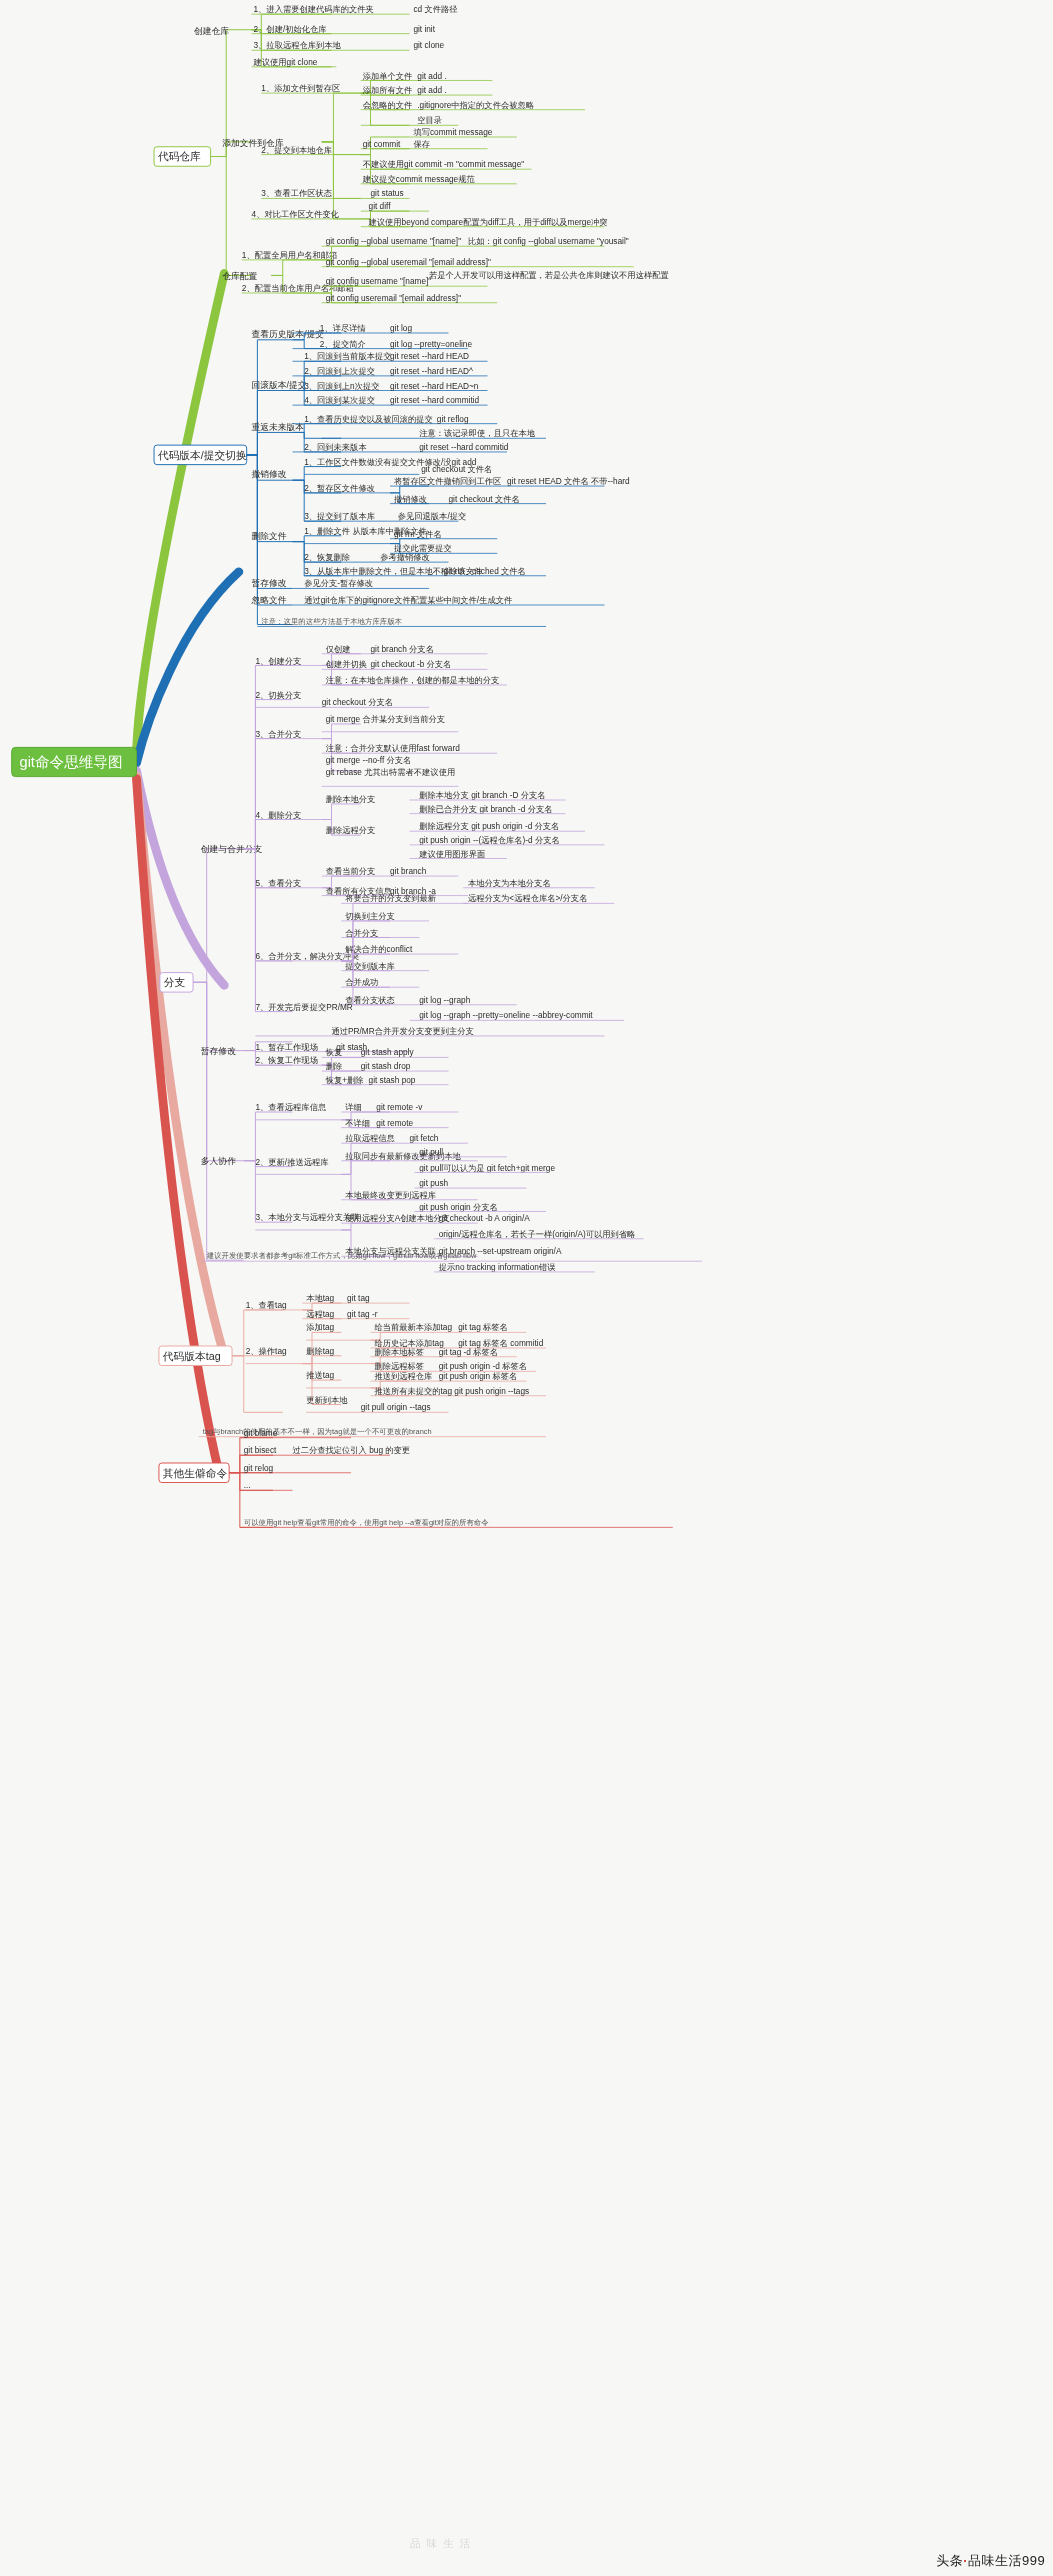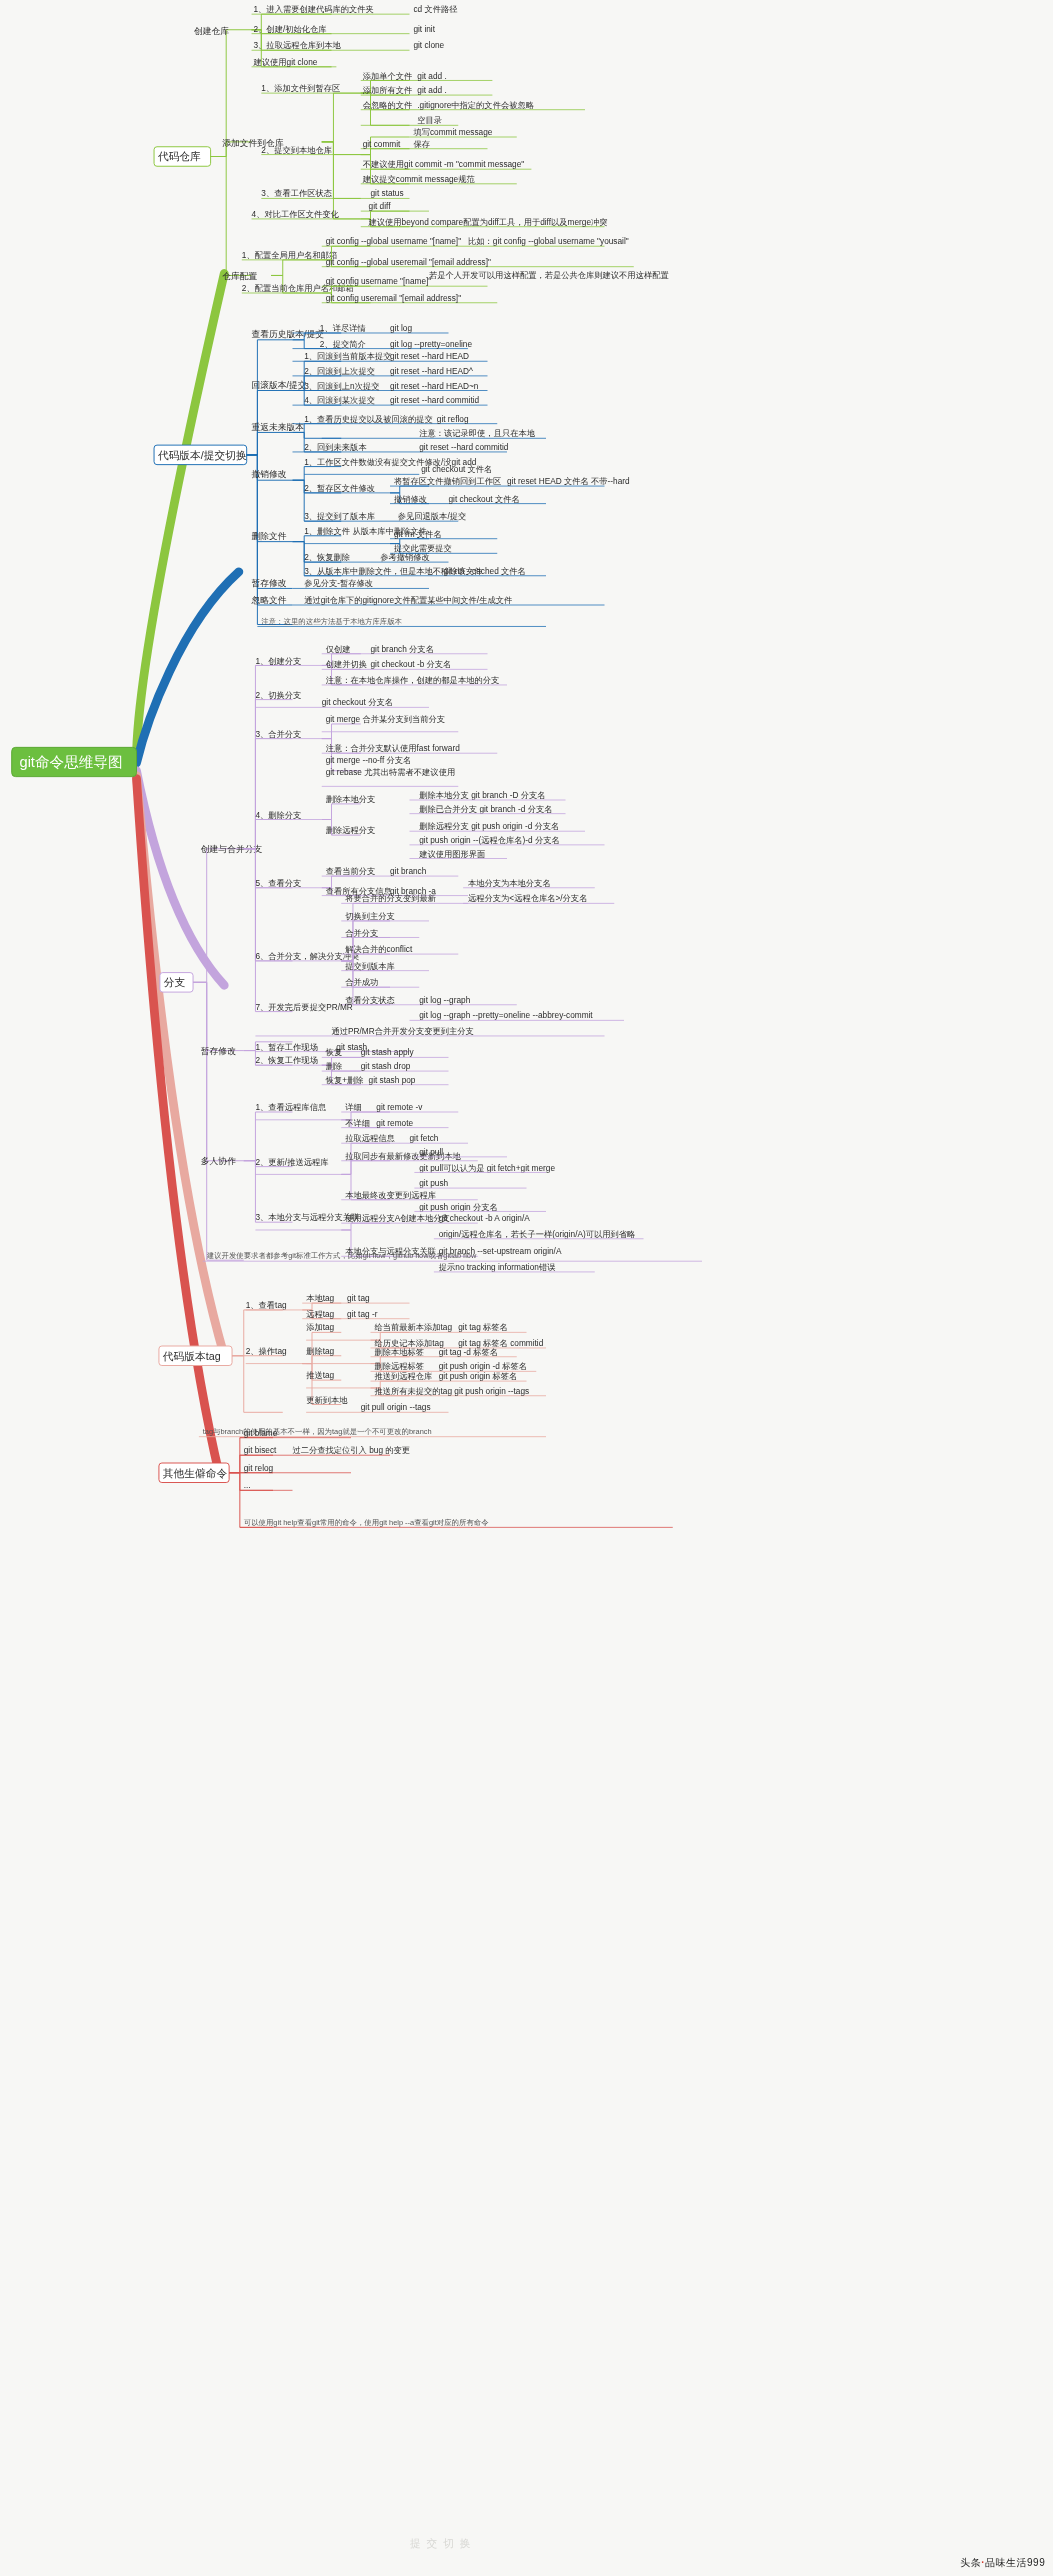--- a/index.html
+++ b/index.html
@@ -13,21 +13,21 @@
   #mindmap{position:absolute;left:0;top:0;width:1053px;height:2576px;}
   .root-label{
     font-size:15px;fill:#ffffff;font-family:"Liberation Sans",sans-serif;
   }
   .node-text{font-size:8.5px;fill:#2b2b2b;font-family:"Liberation Sans",sans-serif;}
   .node-text.lvl1{font-size:11px;}
   .node-text.lvl2{font-size:9px;}
   .note-text{font-size:7.6px;fill:#555;}
   .wm{
     position:absolute;right:7.8px;bottom:5.9px;
-    font-size:10px;color:#222;font-family:"Liberation Sans",sans-serif;
+    font-size:13px;color:#222;font-family:"Liberation Sans",sans-serif;
     letter-spacing:0.5px;
   }
   .wm .dot{color:#d23b2e;font-weight:bold;}
   .ghost{
     position:absolute;left:410px;bottom:25px;
     font-size:10.7px;color:#d8d8d4;letter-spacing:5.9px;
     font-family:"Liberation Sans",sans-serif;
   }
 </style>
 </head>
@@ -530,17 +530,17 @@
 
     <text class="node-text" x="250" y="1472">git blame</text>
     <text class="node-text" x="250" y="1490">git bisect</text>
     <text class="node-text" x="300" y="1490">过二分查找定位引入 bug 的变更</text>
     <text class="node-text" x="250" y="1508">git relog</text>
     <text class="node-text" x="250" y="1526">...</text>
     <text class="note-text" x="250" y="1564">可以使用git help查看git常用的命令，使用git help --a查看git对应的所有命令</text>
   </g>
 </svg>
 
-<div class="ghost">提交切换</div>
+<div class="ghost">品味生活</div>
 <div class="wm">
   <span>头条</span><span class="dot">·</span><span>品味生活999</span>
 </div>
 
 
 </body></html>

